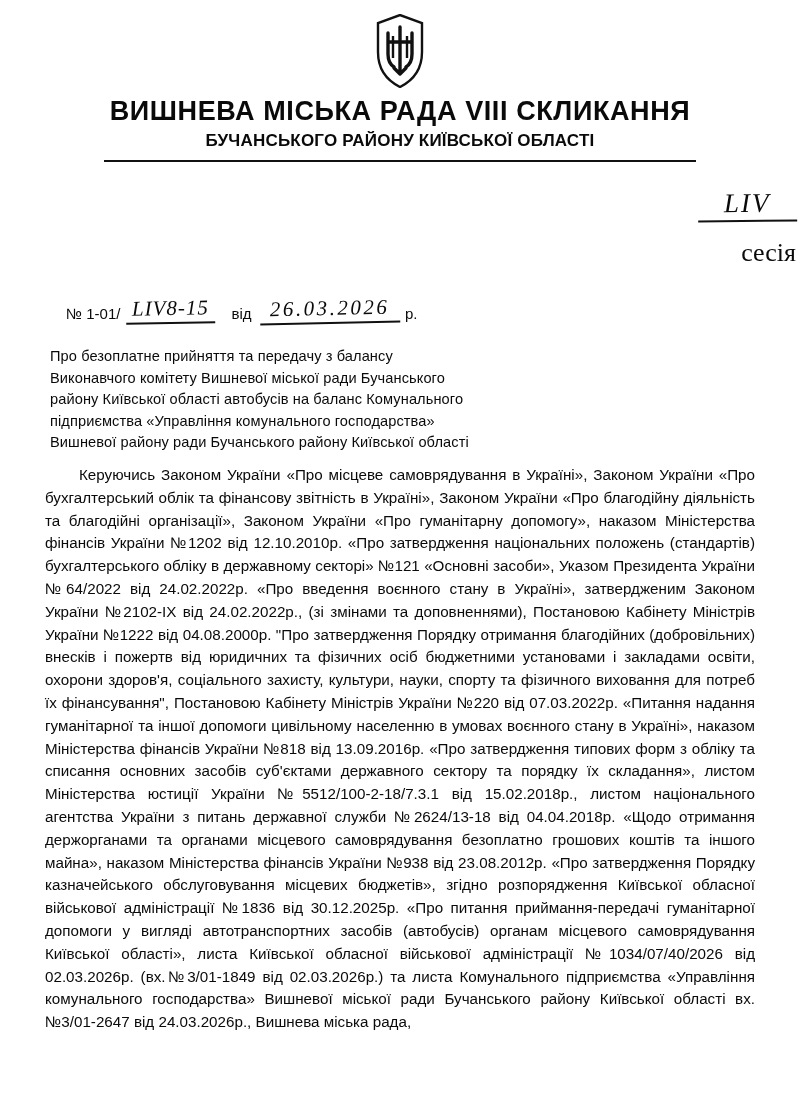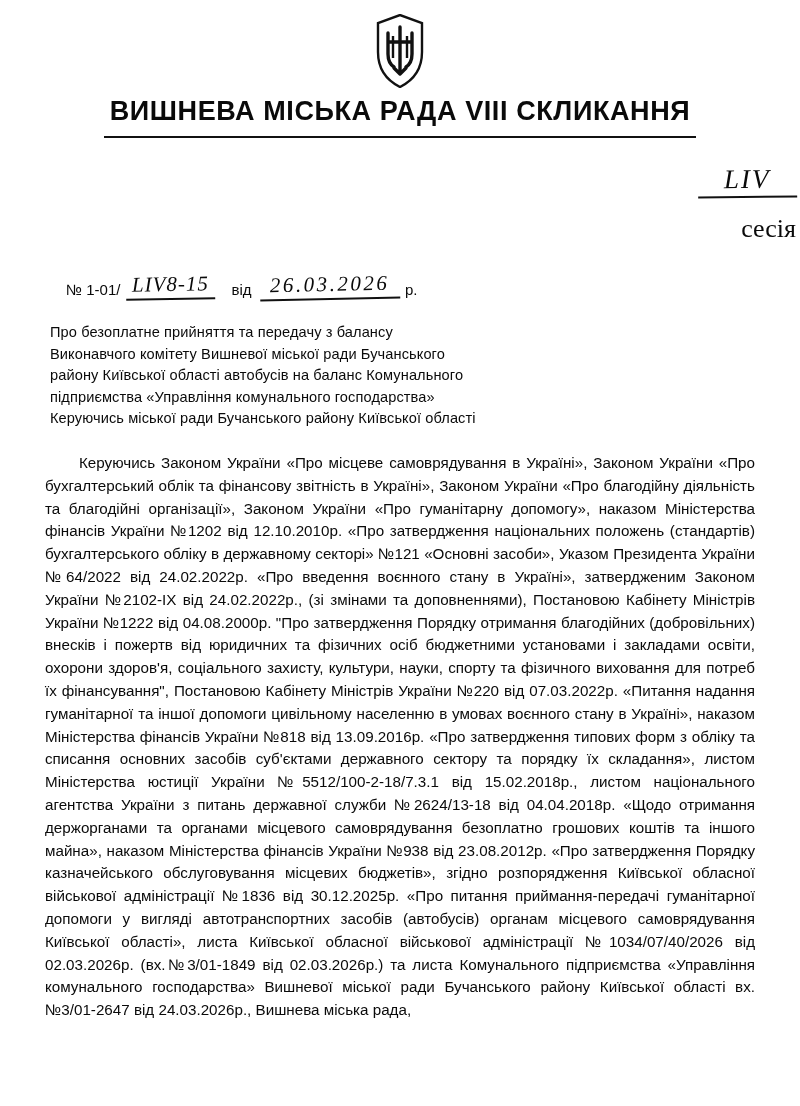--- a/index.html
+++ b/index.html
@@ -121,21 +121,21 @@
   .subject {
     margin: 22px 0 0 46px;
     width: 430px;
     font-size: 14.6px;
     line-height: 1.48;
     letter-spacing: 0.1px;
   }
 
   
   .body-text {
-    margin: 22px auto 0 auto;
+    margin: 10px auto 0 auto;
     width: 710px;
     font-size: 15.2px;
     line-height: 1.5;
     text-align: justify;
     text-justify: inter-word;
   }
   .body-text p { margin: 0; text-indent: 34px; }
 
   .resolved {
     text-align: center;
@@ -155,36 +155,37 @@
       <path d="M27 1 L49 9 L49 38 Q49 62 27 73 Q5 62 5 38 L5 9 Z" fill="none" stroke="#111" stroke-width="2.4"></path>
       <path d="M27 13 L27 60 M27 60 L21 54 M27 60 L33 54
                M15 19 L15 40 Q15 49 21 53
                M39 19 L39 40 Q39 49 33 53
                M15 28 L27 28 M39 28 L27 28" fill="none" stroke="#111" stroke-width="3.4" stroke-linecap="round"></path>
       <path d="M20 22 L20 44 M34 22 L34 44" fill="none" stroke="#111" stroke-width="2.4"></path>
     </svg>
   </div>
 
   <div class="org-title">ВИШНЕВА МІСЬКА РАДА VIII СКЛИКАННЯ</div>
+  <div class="org-sub">БУЧАНСЬКОГО РАЙОНУ КИЇВСЬКОЇ ОБЛАСТІ</div>
   <div class="rule"></div>
 
   <div class="session-line">
     <span class="session-num">LIV</span>
     <span class="session-word">сесія</span>
   </div>
 
 
   <div class="numdate">
     <span class="lbl">№ 1-01/</span>
     <span class="handwritten">LIV8-15</span>
     <span class="vid">від</span>
     <span class="handwritten date">26.03.2026</span>
     <span class="rik">р.</span>
   </div>
 
-  <div class="subject">Про безоплатне прийняття та передачу з балансу Виконавчого комітету Вишневої міської ради Бучанського району Київської області автобусів на баланс Комунального підприємства «Управління комунального господарства» Керуючись міської ради Бучанського району Київської області</div>
+  <div class="subject">Про безоплатне прийняття та передачу з балансу Виконавчого комітету Вишневої міської ради Бучанського району Київської області автобусів на баланс Комунального підприємства «Управління комунального господарства» Вишневої району ради Бучанського району Київської області</div>
 
   <div class="body-text">
     <p>Керуючись Законом України «Про місцеве самоврядування в Україні», Законом України «Про бухгалтерський облік та фінансову звітність в Україні», Законом України «Про благодійну діяльність та благодійні організації», Законом України «Про гуманітарну допомогу», наказом Міністерства фінансів України №1202 від 12.10.2010р. «Про затвердження національних положень (стандартів) бухгалтерського обліку в державному секторі» №121 «Основні засоби», Указом Президента України №64/2022 від 24.02.2022р. «Про введення воєнного стану в Україні», затвердженим Законом України №2102-IX від 24.02.2022р., (зі змінами та доповненнями), Постановою Кабінету Міністрів України №1222 від 04.08.2000р. "Про затвердження Порядку отримання благодійних (добровільних) внесків і пожертв від юридичних та фізичних осіб бюджетними установами і закладами освіти, охорони здоров'я, соціального захисту, культури, науки, спорту та фізичного виховання для потреб їх фінансування", Постановою Кабінету Міністрів України №220 від 07.03.2022р. «Питання надання гуманітарної та іншої допомоги цивільному населенню в умовах воєнного стану в Україні», наказом Міністерства фінансів України №818 від 13.09.2016р. «Про затвердження типових форм з обліку та списання основних засобів суб'єктами державного сектору та порядку їх складання», листом Міністерства юстиції України №5512/100-2-18/7.3.1 від 15.02.2018р., листом національного агентства України з питань державної служби №2624/13-18 від 04.04.2018р. «Щодо отримання держорганами та органами місцевого самоврядування безоплатно грошових коштів та іншого майна», наказом Міністерства фінансів України №938 від 23.08.2012р. «Про затвердження Порядку казначейського обслуговування місцевих бюджетів», згідно розпорядження Київської обласної військової адміністрації №1836 від 30.12.2025р. «Про питання приймання-передачі гуманітарної допомоги у вигляді автотранспортних засобів (автобусів) органам місцевого самоврядування Київської області», листа Київської обласної військової адміністрації №1034/07/40/2026 від 02.03.2026р. (вх.№3/01-1849 від 02.03.2026р.) та листа Комунального підприємства «Управління комунального господарства» Вишневої міської ради Бучанського району Київської області вх. №3/01-2647 від 24.03.2026р., Вишнева міська рада,</p>
   </div>
 
 
 </div>
 
 </body></html>

